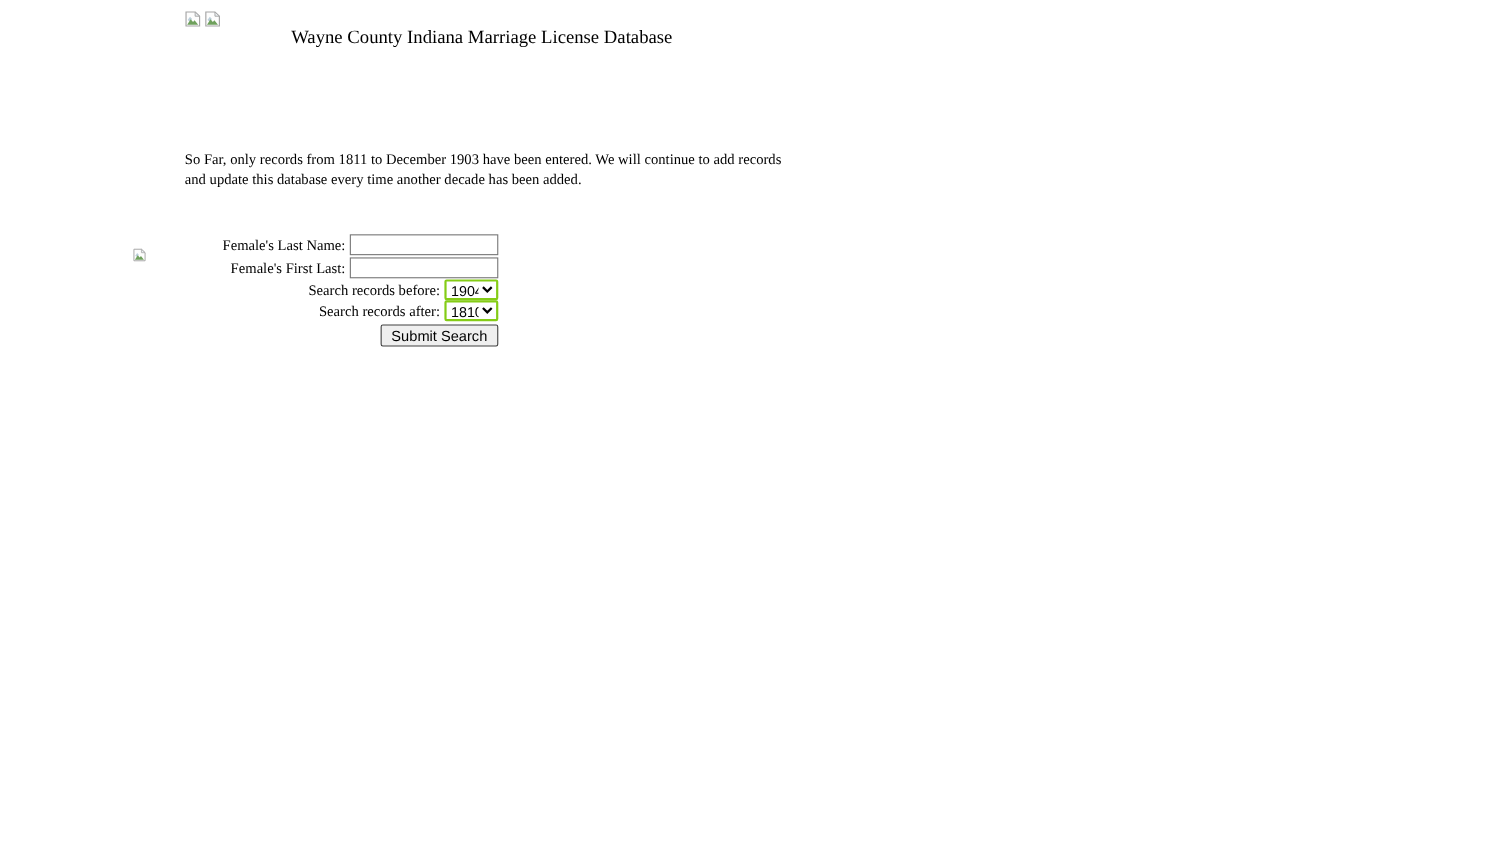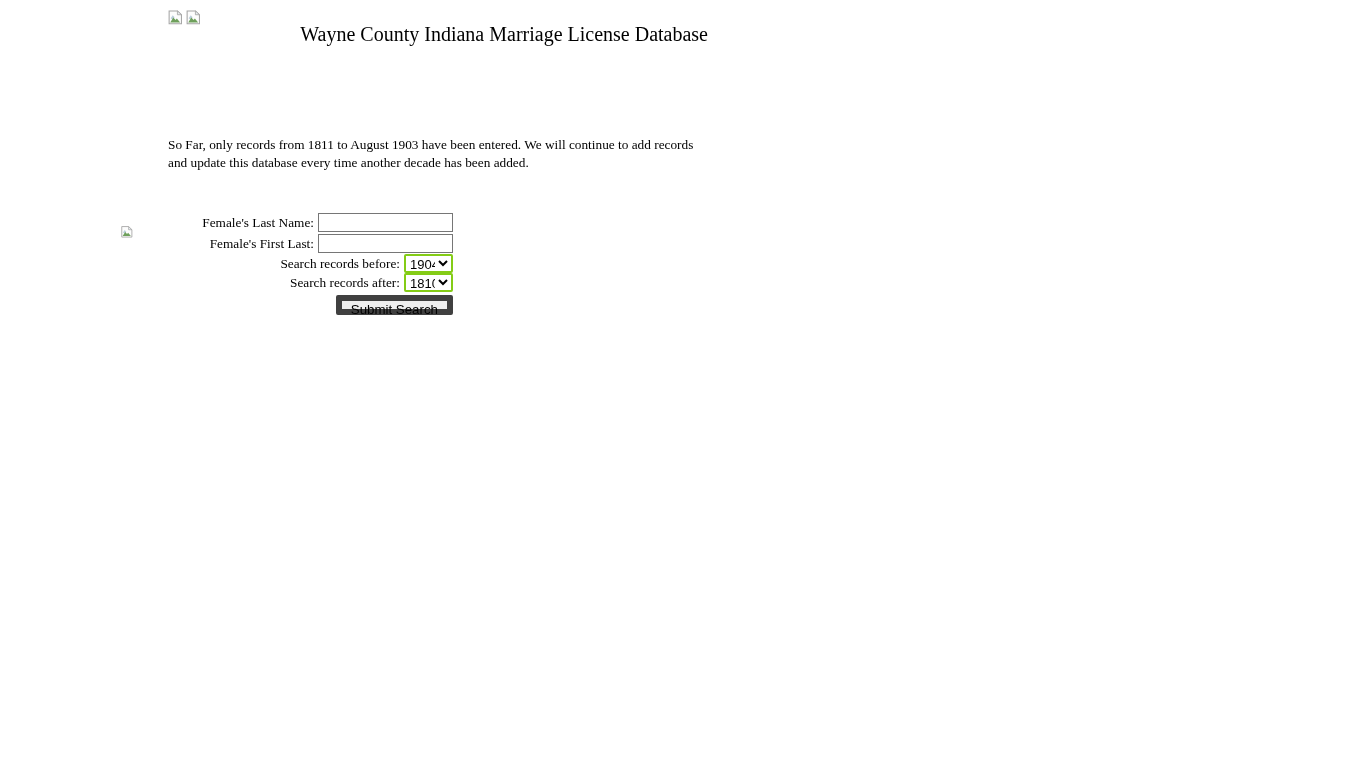--- a/index.html
+++ b/index.html
@@ -14,21 +14,21 @@
   .page { position: relative; width: 1366px; height: 768px; }
 
   .top-icons {
     position: absolute; left: 167px; top: 9px;
     display: flex; gap: 1px;
   }
   .broken-img { display: block; }
 
   .page-title {
     position: absolute; left: 168px; top: 24px; width: 540px;
-    font-size: 20px; line-height: 20px; text-align: right;
+    font-size: 17px; line-height: 20px; text-align: center;
     white-space: nowrap;
   }
 
   .para {
     position: absolute; left: 168px; width: 545px;
     font-size: 13.3px; line-height: 18px;
   }
   .para-1 { top: 64px; }
   .para-2 { top: 136px; }
 
@@ -56,21 +56,21 @@
     width: 49px; height: 19px;
     border: 2px solid #84cc16; border-radius: 2px;
     background: #ffffff;
     font-family: "Liberation Sans", sans-serif; font-size: 13px;
     color: #000000;
   }
   button.submit-btn {
     height: 20px;
     padding: 1px 9px;
     background: #efefef;
-    border: 6px solid #404040; border-radius: 2px;
+    border: 1px solid #404040; border-radius: 2px;
     font-family: "Liberation Sans", sans-serif; font-size: 13.3px;
     color: #000000;
   }
 </style>
 </head>
 <body>
 
 <div class="page">
 
   <div class="top-icons">
@@ -83,21 +83,21 @@
     <svg class="broken-img" width="17" height="17" viewBox="0 0 16 16">
       <path d="M2 1.8 H9.8 L13.6 5.4 V13.8 H2 Z" fill="#fdfdfd" stroke="#a6a6a6" stroke-width="1"></path>
       <path d="M9.8 1.8 V5.4 H13.6 Z" fill="#e9eef1" stroke="#a6a6a6" stroke-width="0.8"></path>
       <path d="M3.4 8.6 L5.4 5.8 L7.2 7.8 L5.2 10 Z" fill="#bccfdb"></path>
       <path d="M3 12.6 L6 8 L8 10.3 L9.3 8.9 L12.4 12.6 Z" fill="#6fa05c"></path>
     </svg>
   </div>
 
   <div class="page-title">Wayne County Indiana Marriage License Database</div>
 
-  <p class="para para-2">So Far, only records from 1811 to August 1903 have been entered. We will continue to add records and update this database every time another decade has been added.</p>
+  <p class="para para-2">So Far, only records from 1811 to December 1903 have been entered. We will continue to add records and update this database every time another decade has been added.</p>
 
   <svg class="left-icon" width="14" height="14" viewBox="0 0 16 16">
     <path d="M2 1.8 H9.8 L13.6 5.4 V13.8 H2 Z" fill="#fdfdfd" stroke="#a6a6a6" stroke-width="1"></path>
     <path d="M9.8 1.8 V5.4 H13.6 Z" fill="#e9eef1" stroke="#a6a6a6" stroke-width="0.8"></path>
     <path d="M3.4 8.6 L5.4 5.8 L7.2 7.8 L5.2 10 Z" fill="#bccfdb"></path>
     <path d="M3 12.6 L6 8 L8 10.3 L9.3 8.9 L12.4 12.6 Z" fill="#6fa05c"></path>
   </svg>
 
   <form class="search-form">
 

